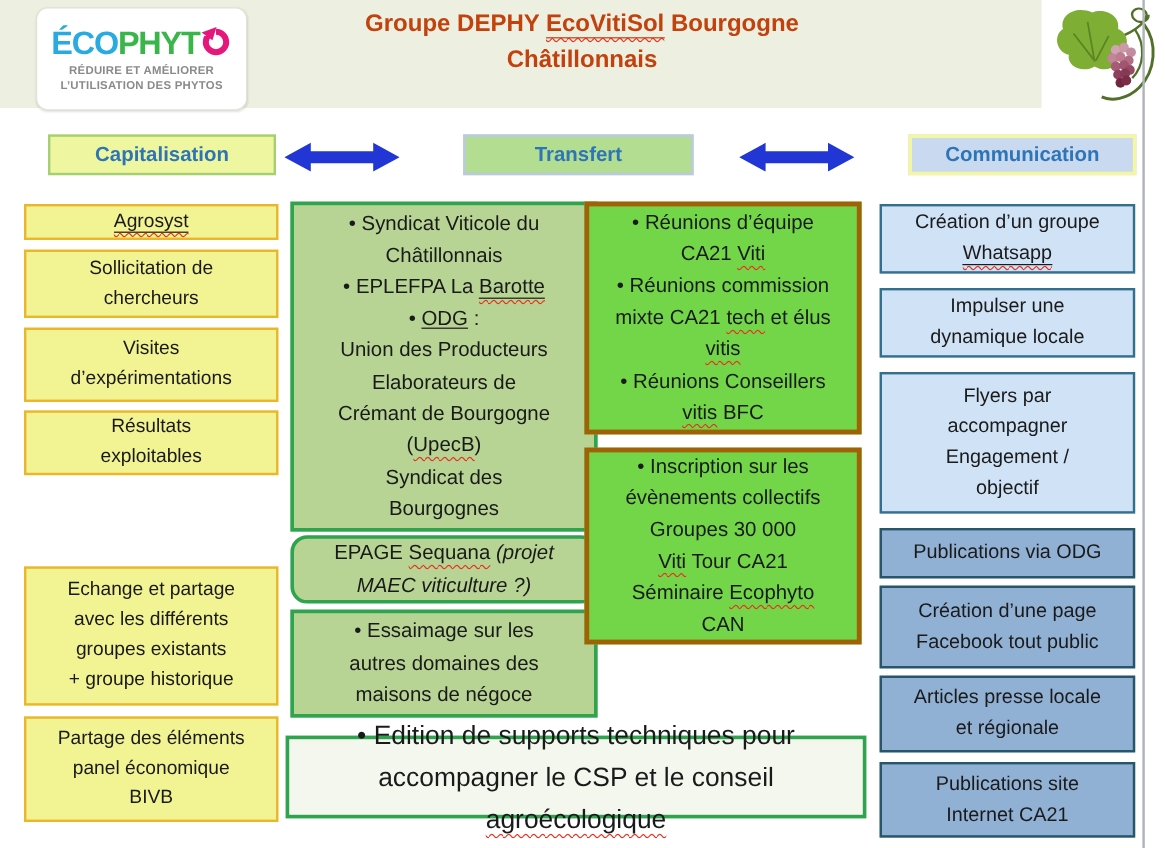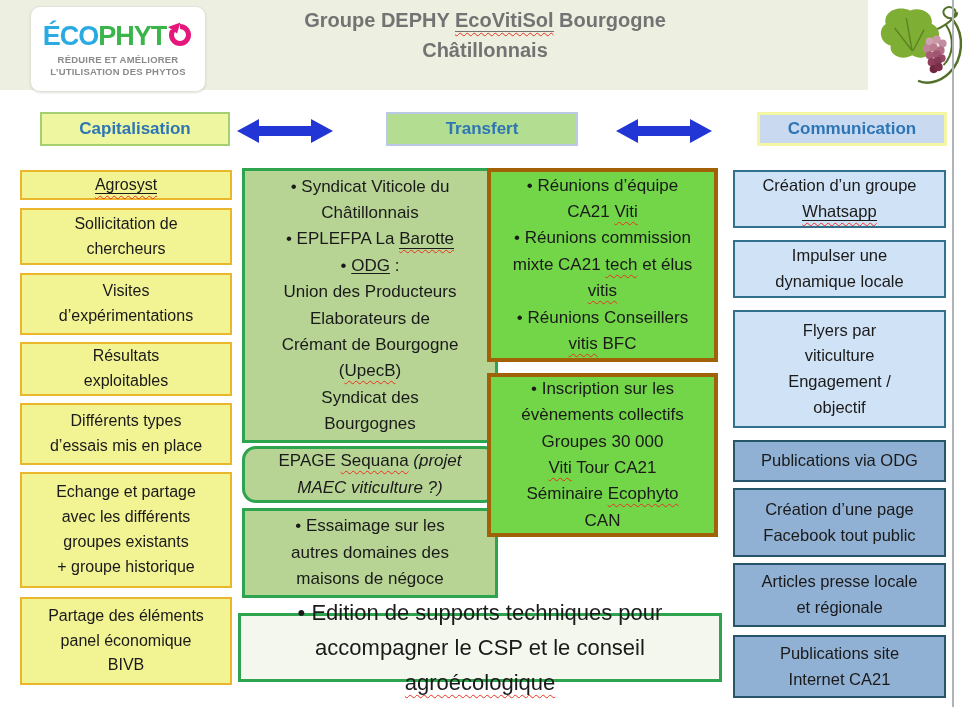--- a/index.html
+++ b/index.html
@@ -9,21 +9,21 @@
   
   .strip{position:absolute;left:0;top:0;width:971px;height:90px;background:#edefe0;}
   .corner{position:absolute;left:868px;top:0;width:103px;height:102px;background:#ffffff;}
   .logo{position:absolute;left:30px;top:6px;width:174px;height:84px;background:#ffffff;
         border:1px solid #e2e2d8;border-radius:10px;box-shadow:0 1px 2px rgba(0,0,0,.12);
         display:flex;flex-direction:column;align-items:center;justify-content:center;}
   .brand{font-weight:bold;font-size:27px;letter-spacing:-1px;line-height:1;white-space:nowrap;}
   .brand .eco{color:#29abe2;} .brand .phyt{color:#3ab54a;}
   .tagline{margin-top:4px;font-size:9.5px;font-weight:bold;color:#8a8a8a;text-align:center;line-height:1.2;letter-spacing:.2px;}
   .title{position:absolute;left:250px;top:5px;width:470px;text-align:center;
-         color:#737373;font-weight:bold;font-size:20px;line-height:1.5;}
+         color:#c2410c;font-weight:bold;font-size:20px;line-height:1.5;}
 
   
   .flow{position:absolute;top:112px;height:34px;display:flex;align-items:center;justify-content:center;
         font-weight:bold;font-size:17px;color:#2e75b6;box-sizing:border-box;}
   .flow-cap{left:40px;width:190px;background:#eef6a0;border:2px solid #a5cf73;}
   .flow-tra{left:386px;width:192px;background:#b3dd90;border:2px solid #bcc9e6;}
   .flow-com{left:757px;width:190px;background:#c9d9ef;border:3px solid #f3f6a3;}
   .arrow{position:absolute;top:117px;width:96px;height:28px;}
 
   
@@ -112,23 +112,20 @@
     </div>
   <div class="bx c1" style="top:208px;height:57px;">
       <div><span>Sollicitation de</span><br><span>chercheurs</span></div>
     </div>
   <div class="bx c1" style="top:273px;height:62px;">
       <div><span>Visites</span><br><span>d’expérimentations</span></div>
     </div>
   <div class="bx c1" style="top:342px;height:54px;">
       <div><span>Résultats</span><br><span>exploitables</span></div>
     </div>
-  <div class="bx c1" style="top:403px;height:62px;">
-      <div><span>Différents types</span><br><span>d’essais mis en place</span></div>
-    </div>
   <div class="bx c1" style="top:472px;height:116px;">
       <div><span>Echange et partage</span><br><span>avec les différents</span><br><span>groupes existants</span><br><span>+ groupe historique</span></div>
     </div>
   <div class="bx c1" style="top:597px;height:88px;">
       <div><span>Partage des éléments</span><br><span>panel économique</span><br><span>BIVB</span></div>
     </div>
 
   <div class="bx c2" style="top:168px;height:275px;">
       <div><span>• Syndicat Viticole du</span><br><span>Châtillonnais</span><br><span>• EPLEFPA La </span><span class="seg-usq">Barotte</span><br><span>• </span><span class="seg-u">ODG</span><span> :</span><br><span>Union des Producteurs</span><br><span>Elaborateurs de</span><br><span>Crémant de Bourgogne</span><br><span>(</span><span class="seg-sq">UpecB</span><span>)</span><br><span>Syndicat des</span><br><span>Bourgognes</span></div>
     </div>
@@ -150,21 +147,21 @@
       <div><span>• Edition de supports techniques pour</span><br><span>accompagner le CSP et le conseil </span><span class="seg-sq">agroécologique</span></div>
     </div>
 
   <div class="bx c4 light" style="top:240px;height:58px;">
       <div><span>Impulser une</span><br><span>dynamique locale</span></div>
     </div>
   <div class="bx c4 light" style="top:170px;height:58px;">
       <div><span>Création d’un groupe</span><br><span class="seg-usq">Whatsapp</span></div>
     </div>
   <div class="bx c4 light" style="top:310px;height:118px;">
-      <div><span>Flyers par</span><br><span>viticulture</span><br><span>Engagement /</span><br><span>objectif</span></div>
+      <div><span>Flyers par</span><br><span>accompagner</span><br><span>Engagement /</span><br><span>objectif</span></div>
     </div>
   <div class="bx c4 dark" style="top:440px;height:42px;">
       <div><span>Publications via ODG</span></div>
     </div>
   <div class="bx c4 dark" style="top:488px;height:69px;">
       <div><span>Création d’une page</span><br><span>Facebook tout public</span></div>
     </div>
   <div class="bx c4 dark" style="top:563px;height:64px;">
       <div><span>Articles presse locale</span><br><span>et régionale</span></div>
     </div>

